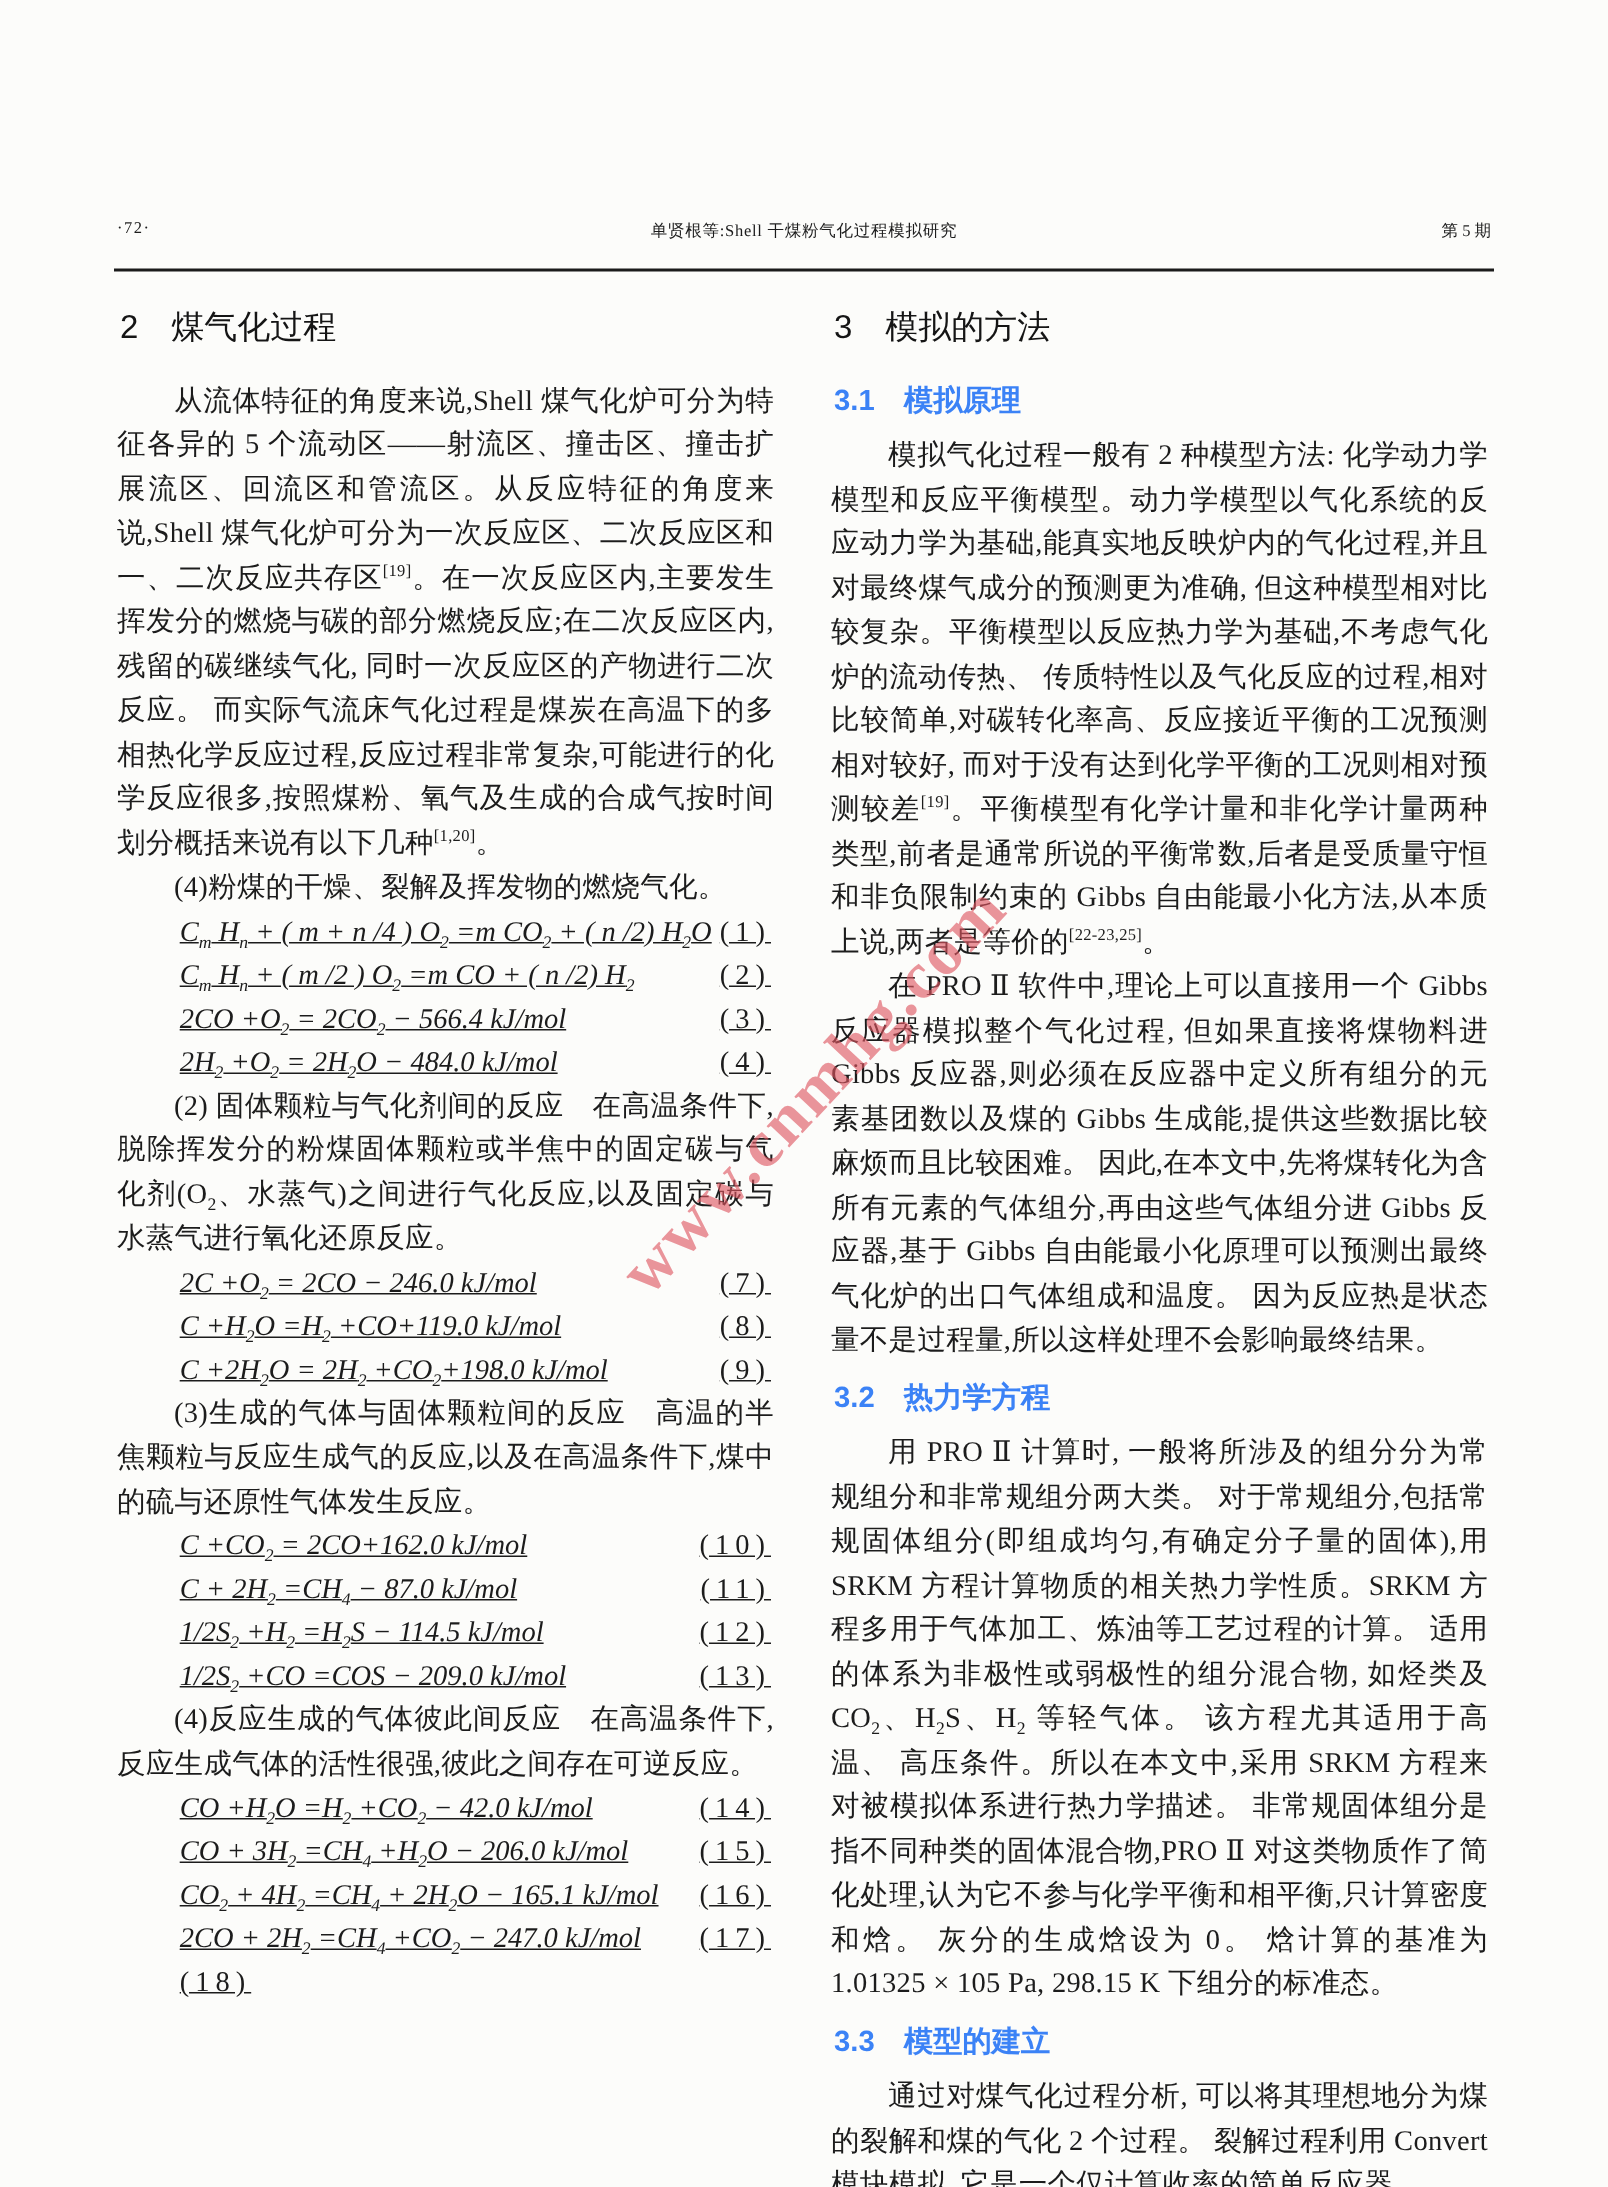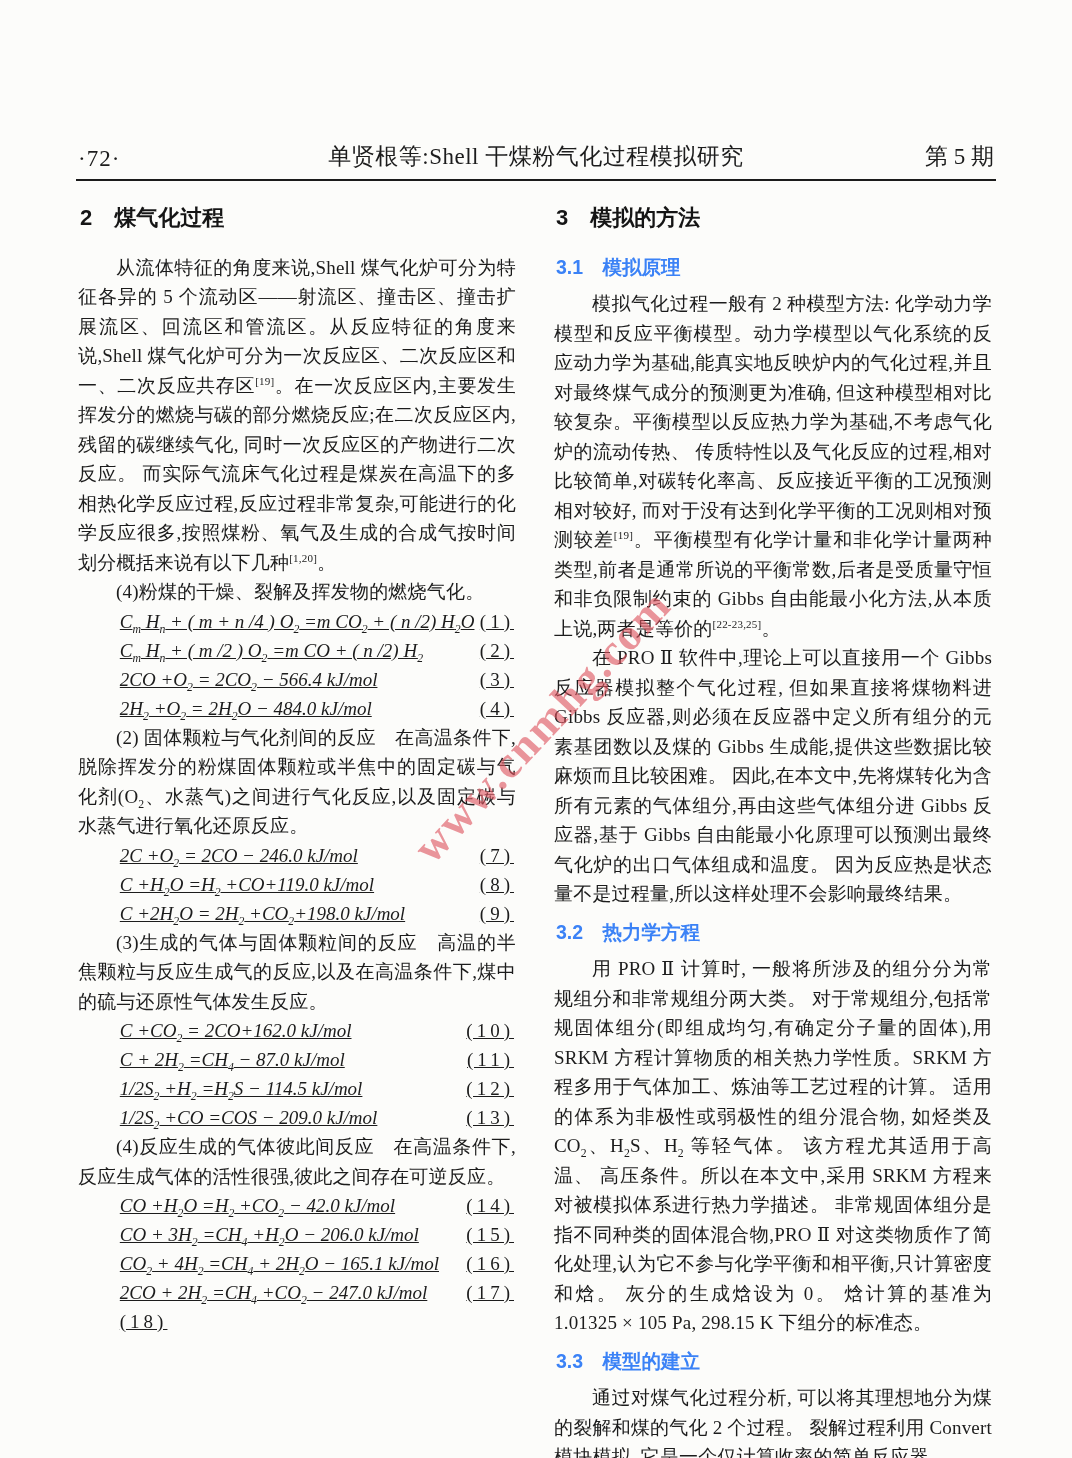--- a/index.html
+++ b/index.html
@@ -4,38 +4,38 @@
 <style>
   html,body{margin:0;padding:0;}
   body{
     width:1072px;height:1458px;position:relative;
     background:#fcfcfa;color:#1c1c1c;
     font-family:"Liberation Serif","DejaVu Serif",serif;
     overflow:hidden;
   }
   .page-header{
     position:absolute;left:78px;right:78px;top:146px;height:26px;
-    display:flex;align-items:flex-end;font-size:23px;
+    display:flex;align-items:flex-start;font-size:11px;
   }
   .hdr-left{width:110px;text-align:left;letter-spacing:1px;}
   .hdr-center{flex:1;text-align:center;letter-spacing:.5px;}
   .hdr-right{width:110px;text-align:right;}
   .header-rule{
     position:absolute;left:76px;right:76px;top:179px;
     border-top:2px solid #1b1b1b;height:0;
   }
   .col{
     position:absolute;top:201px;width:438px;
     font-size:19px;line-height:29.5px;
   }
   .col-left{left:78px;}
   .col-right{left:554px;}
   h2.sec-heading{
     font-family:"Liberation Sans","DejaVu Sans",sans-serif;
-    font-size:22px;font-weight:bold;margin:2px 0 20px 2px;color:#151515;
+    font-size:22px;font-weight:normal;margin:2px 0 20px 2px;color:#151515;
   }
   h3.sub-heading{
     font-family:"Liberation Sans","DejaVu Sans",sans-serif;
     font-size:19.5px;font-weight:bold;margin:9px 0 7px 2px;color:#3b82f6;
   }
   p.para{
     margin:0;text-indent:2em;text-align:justify;
     letter-spacing:.2px;
   }
   .equation{

